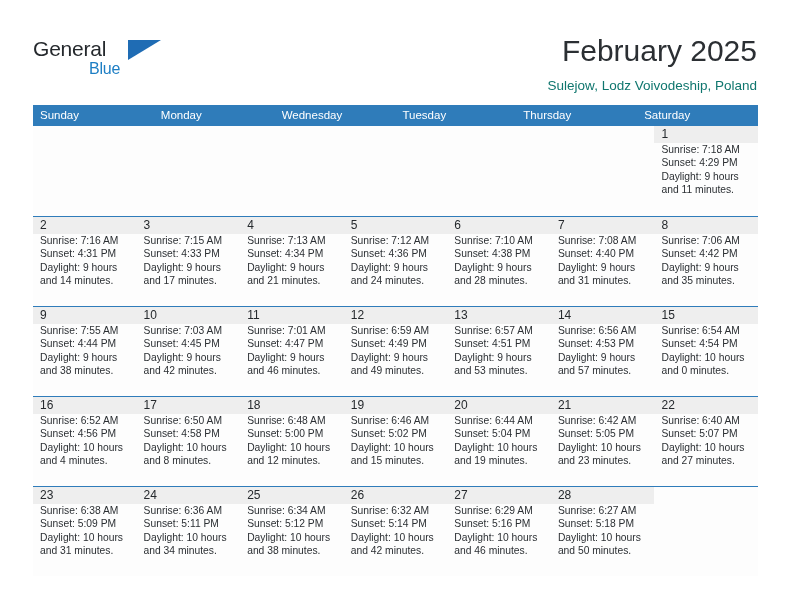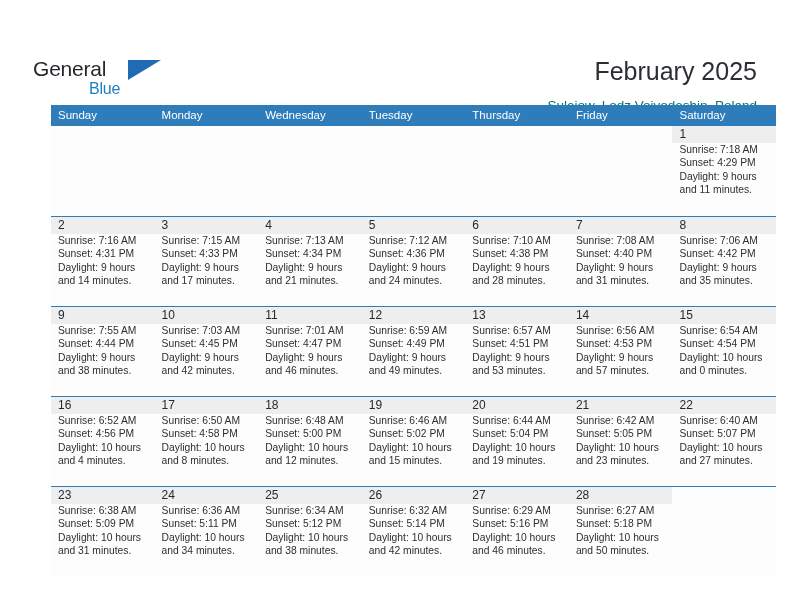--- a/index.html
+++ b/index.html
@@ -21,21 +21,20 @@
     box-sizing: border-box;
   }
 
   
   .header {
     position: absolute;
     left: 0;
     top: 0;
     width: 792px;
     height: 72px;
-    margin-top: 20px;
   }
   .brand {
     position: absolute;
     left: 33px;
     top: 38px;
     width: 180px;
     height: 46px;
   }
   .brand-general {
     position: absolute;
@@ -62,21 +61,21 @@
     width: 0;
     height: 0;
     border-left: 33px solid #1f6cb4;
     border-bottom: 20px solid transparent;
   }
 
   .title {
     position: absolute;
     right: 35px;
     top: 36px;
-    font-size: 25px;
+    font-size: 30px;
     color: #2b2f33;
     text-align: right;
     line-height: 30px;
     white-space: nowrap;
   }
   .subtitle {
     position: absolute;
     right: 35px;
     top: 78px;
     font-size: 13.5px;
@@ -85,21 +84,20 @@
     line-height: 16px;
     white-space: nowrap;
   }
 
   
   .calendar {
     position: absolute;
     left: 33px;
     top: 105px;
     width: 725px;
-    margin-left: 18px;
   }
   .weekhead {
     display: flex;
     width: 725px;
     height: 21px;
     background: #2f7cba;
   }
   .weekhead .wh-cell {
     flex: 1 1 0;
     min-width: 0;
@@ -176,21 +174,20 @@
     <div class="subtitle">Sulejow, Lodz Voivodeship, Poland</div>
   </div>
 
   <div class="calendar">
     <div class="weekhead">
       <div class="wh-cell">Sunday</div>
       <div class="wh-cell">Monday</div>
       <div class="wh-cell">Wednesday</div>
       <div class="wh-cell">Tuesday</div>
       <div class="wh-cell">Thursday</div>
-      <div class="wh-cell">Friday</div>
       <div class="wh-cell">Saturday</div>
     </div>
     <div id="weeks-container">
         <div class="week first">
           <div class="day blank blank-full">
             <div class="daynum-band"></div>
           </div>
           <div class="day blank blank-full">
             <div class="daynum-band"></div>
           </div>

